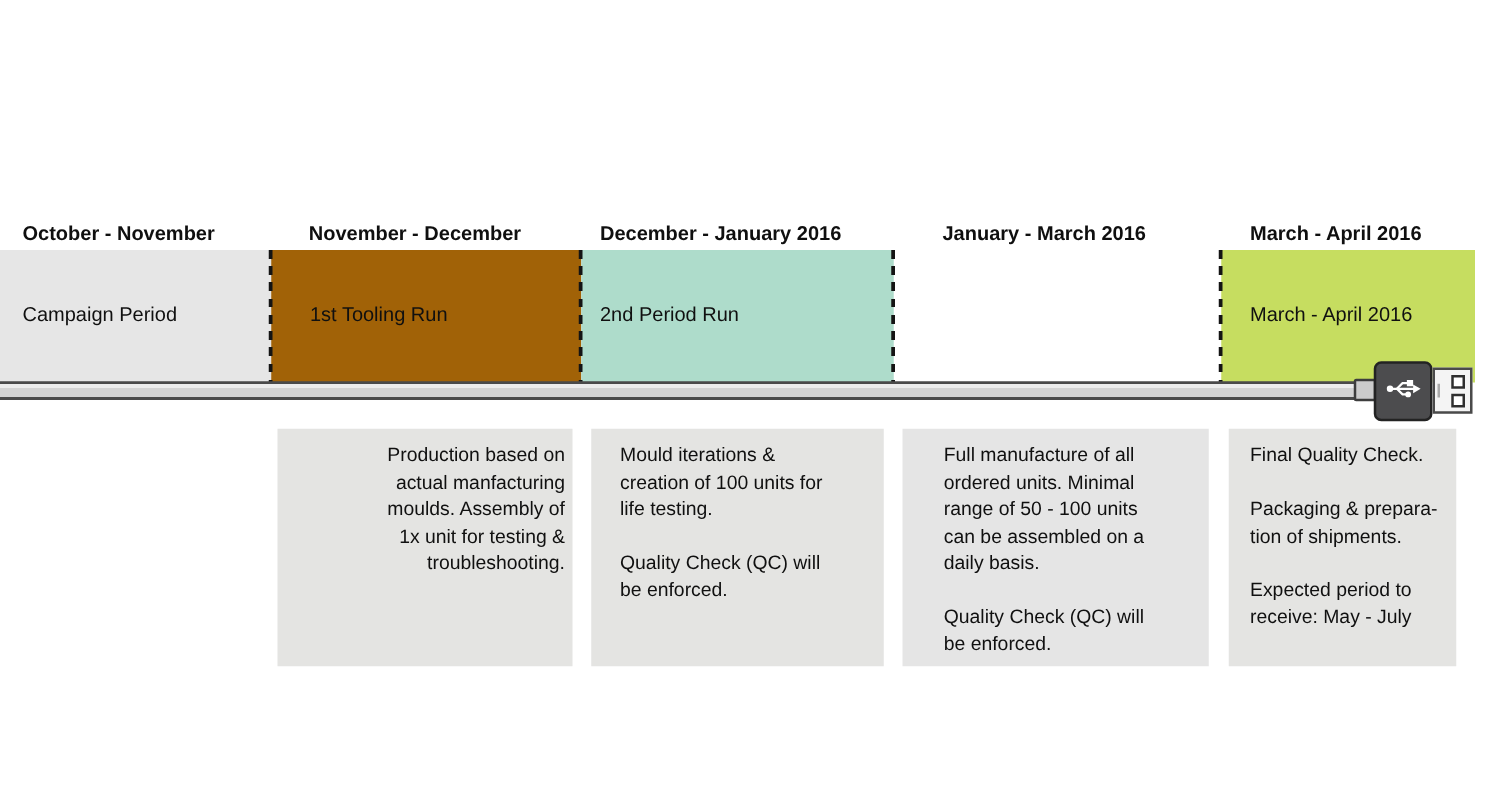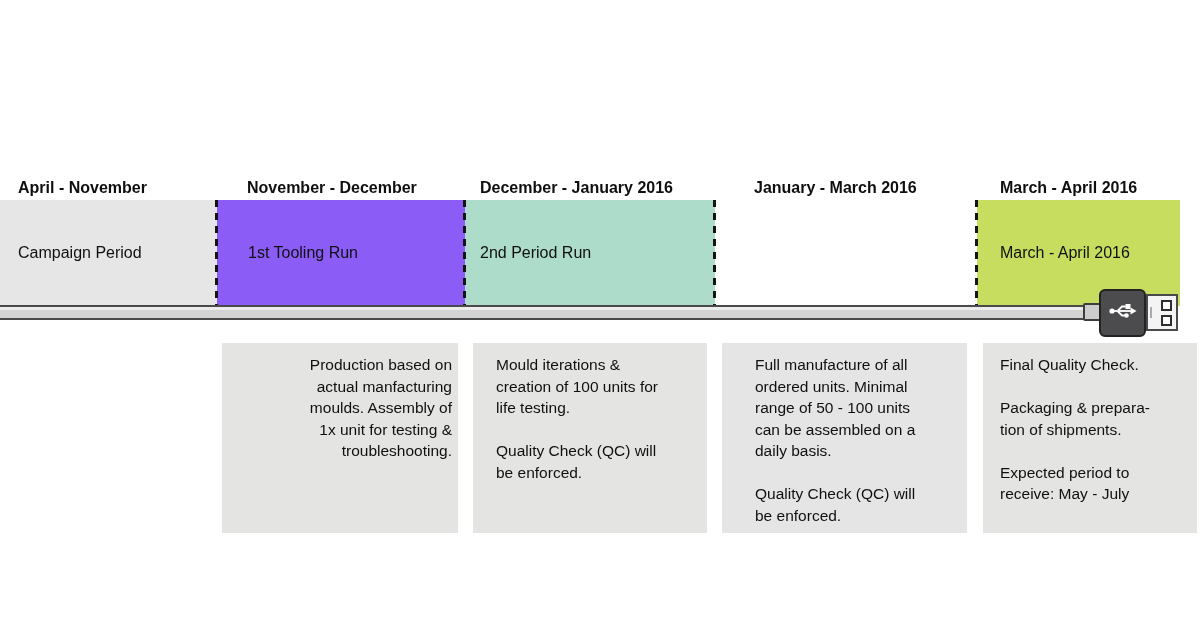--- a/index.html
+++ b/index.html
@@ -39,37 +39,37 @@
             border:2px solid #2e2e2e;box-sizing:border-box;left:13px;}
   .usb-hole.top{top:4px}.usb-hole.bottom{top:19px}
   .usb-seam{position:absolute;left:2px;top:11px;width:2px;height:11px;background:#aaaaaa;}
 
   
   .note{position:absolute;top:343px;height:190px;box-sizing:border-box;
         font-size:15.5px;line-height:21.5px;color:#101010;white-space:pre-line;padding-top:11px;}
   .n1{left:222px;width:236px;padding-left:26px;padding-right:6px;}
   .n2{left:473px;width:234px;padding-left:23px;padding-right:6px;}
   .n3{left:722px;width:245px;padding-left:33px;padding-right:4px;}
-  .n4{left:983px;width:214px;padding-left:17px;padding-right:2px;}
+  .n4{left:983px;width:182px;padding-left:17px;padding-right:2px;}
 </style>
 </head>
 <body>
 
 <div class="stage">
 
-  <div class="col-header h1">April - November</div>
+  <div class="col-header h1">October - November</div>
   <div class="col-header h2">November - December</div>
   <div class="col-header h3">December - January 2016</div>
   <div class="col-header h4">January - March 2016</div>
   <div class="col-header h5">March - April 2016</div>
 
   <div class="block b1" style="background: rgb(230, 230, 230);">
     <span>Campaign Period</span>
   </div>
-  <div class="block b2" style="background: #8b5cf6;">
+  <div class="block b2" style="background: #a16207;">
     <span>1st Tooling Run</span>
   </div>
   <div class="block b3" style="background: rgb(174, 220, 203);">
     <span>2nd Period Run</span>
   </div>
   <div class="block b5" style="background: rgb(198, 221, 96);">
     <span>March - April 2016</span>
   </div>
 
   <div class="vdash d1"></div>

